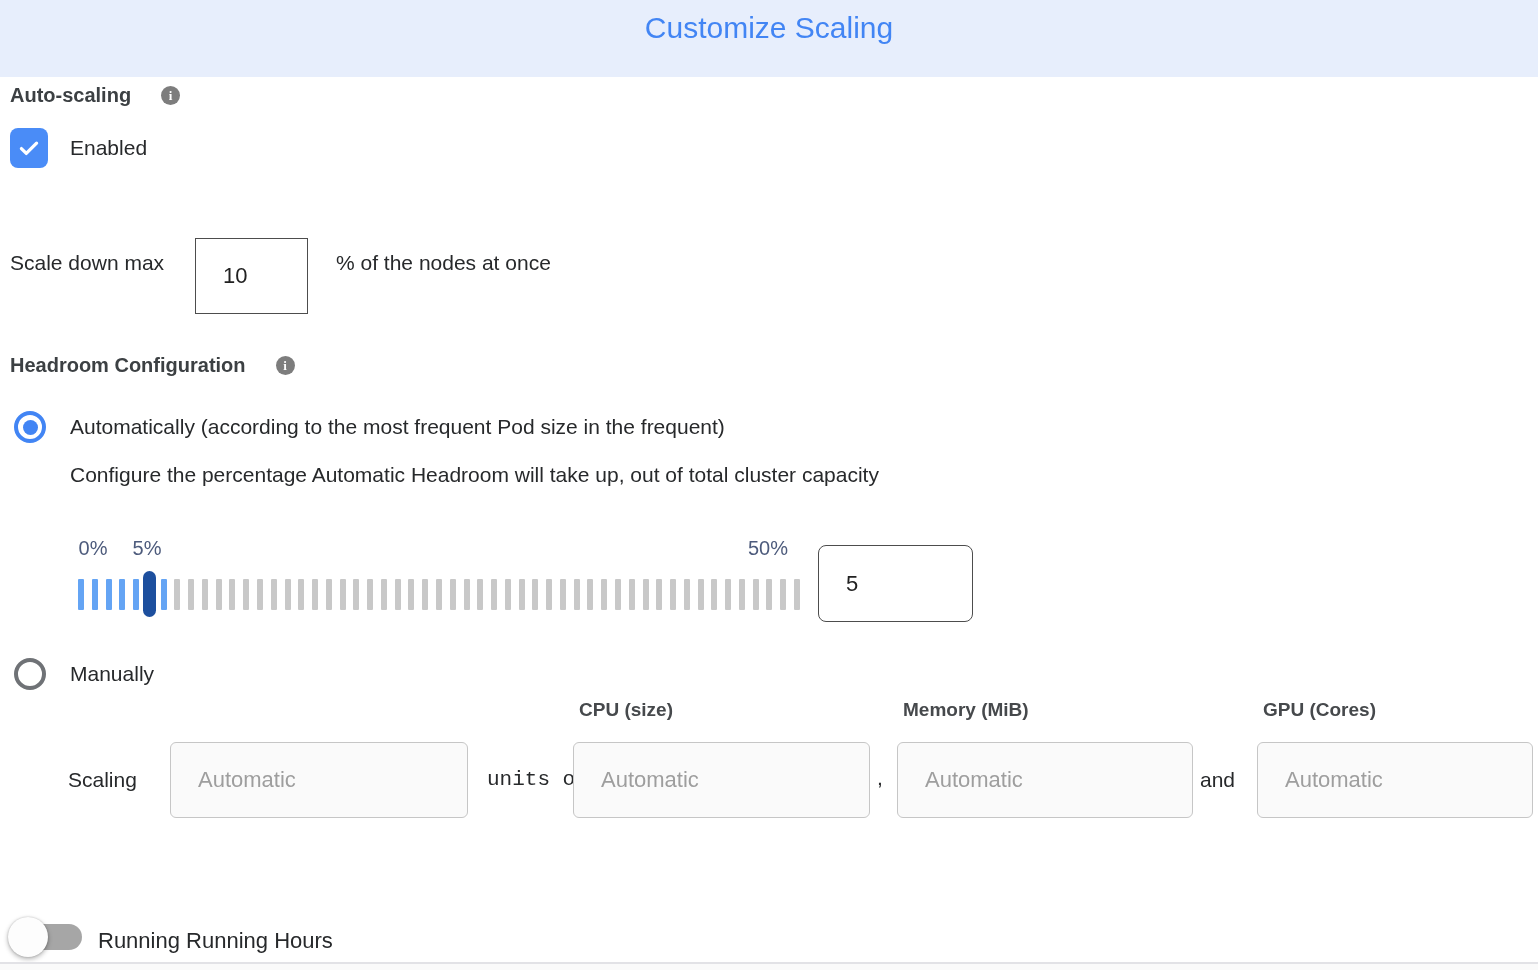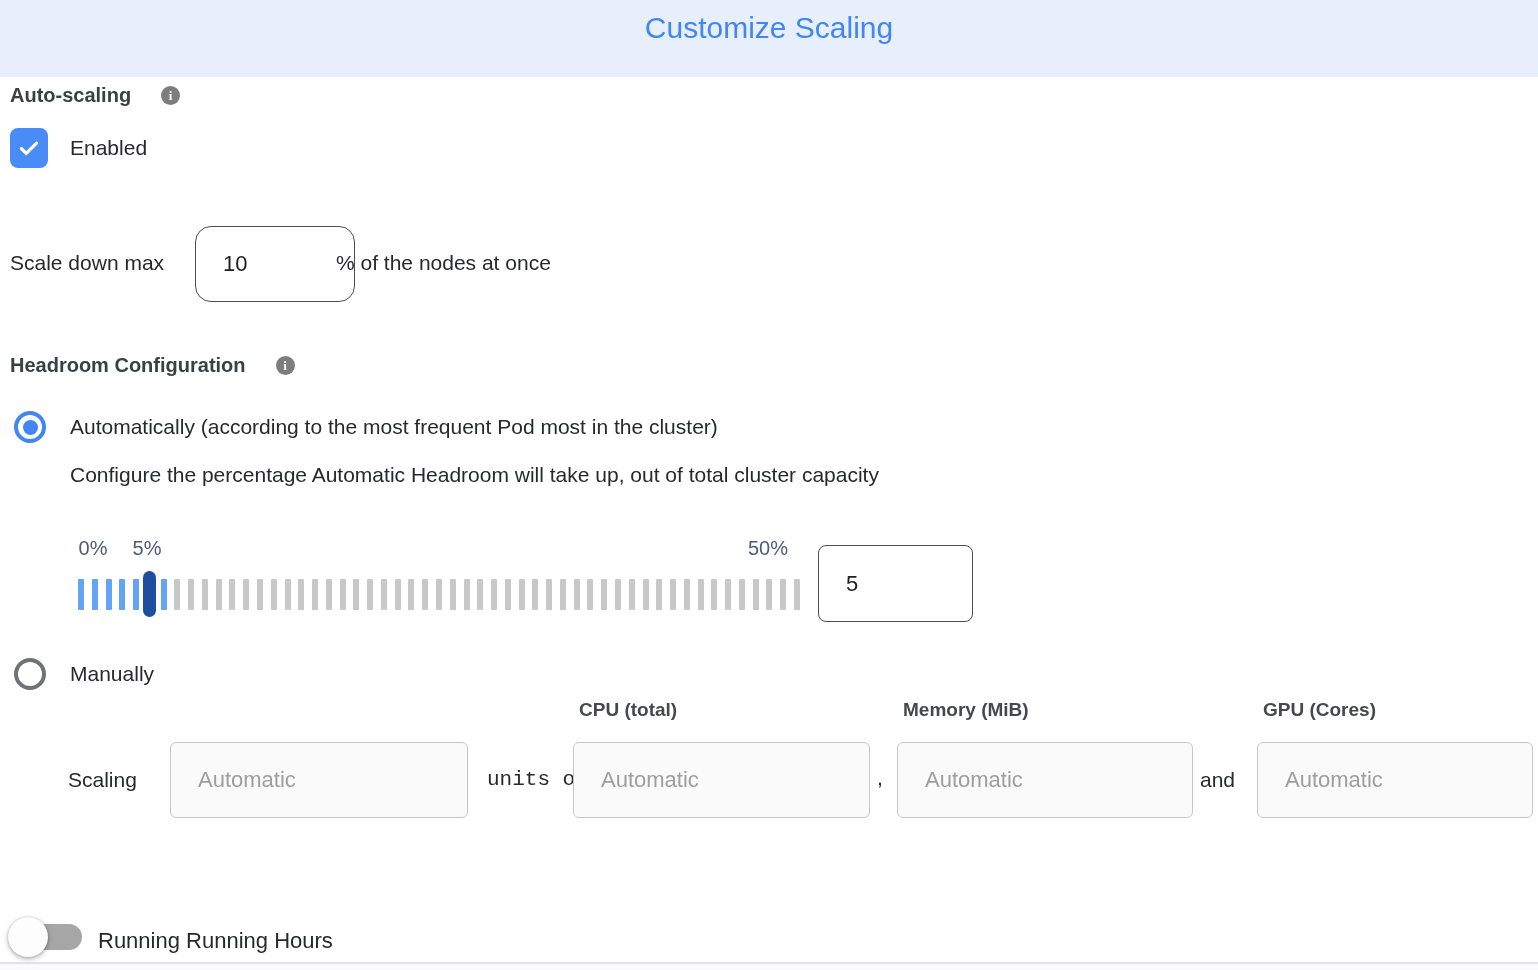--- a/index.html
+++ b/index.html
@@ -107,32 +107,32 @@
 </div>
 
 <div class="abs checkbox" style="left:10px; top:128px;">
   <svg viewBox="0 0 24 24">
     <path d="M5 12.5l4.5 4.5L19 7.5" stroke="#ffffff" stroke-width="3" fill="none" stroke-linecap="round" stroke-linejoin="round"></path>
   </svg>
 </div>
 <div class="abs body-text" style="left:70px; top:136px;">Enabled</div>
 
 <div class="abs body-text" style="left:10px; top:251px;">Scale down max</div>
-<input class="abs value-input" style="left: 195px; top: 226px; width: 160px; height: 76px; border-radius: 16px;" value="10">
+<input class="abs value-input" style="left: 195px; top: 238px; width: 113px; height: 76px; border-radius: 0;" value="10">
 <div class="abs body-text" style="left:336px; top:251px;text-align:center;">% of the nodes at once</div>
 
 <div class="abs section-label" style="left:10px; top:354px;">
   <span>Headroom Configuration</span>
   <span class="info-icon">i</span>
 </div>
 
 <div class="abs radio selected" style="left:14px; top:411px;">
   <div class="dot"></div>
 </div>
-<div class="abs body-text" style="left:70px; top:415px;">Automatically (according to the most frequent Pod most in the cluster)</div>
+<div class="abs body-text" style="left:70px; top:415px;">Automatically (according to the most frequent Pod size in the frequent)</div>
 <div class="abs body-text" style="left:70px; top:463px;">Configure the percentage Automatic Headroom will take up, out of total cluster capacity</div>
 
 <div class="abs slider-label" style="left:63px; top:537px; width:60px;">0%</div>
 <div class="abs slider-label" style="left:117px; top:537px; width:60px;">5%</div>
 <div class="abs slider-label" style="left:733px; top:537px; width:70px;">50%</div>
 
 <div class="abs slider-track" style="left:78px; top:571px;">
     <div class="tick" style="left: 0px; background: rgb(100, 164, 244);"></div>
     <div class="tick" style="left: 13.7692px; background: rgb(100, 164, 244);"></div>
     <div class="tick" style="left: 27.5385px; background: rgb(100, 164, 244);"></div>
@@ -189,21 +189,21 @@
     <div class="slider-handle" style="left: 65.3462px; background: rgb(29, 79, 158);"></div>
   </div>
 
 <input class="abs value-input" style="left: 818px; top: 545px; width: 155px; height: 77px; border-radius: 8px;" value="5">
 
 <div class="abs radio unselected" style="left:14px; top:658px;">
   
 </div>
 <div class="abs body-text" style="left:70px; top:662px;">Manually</div>
 
-<div class="abs col-header" style="left:579px; top:699px;">CPU (total)</div>
+<div class="abs col-header" style="left:579px; top:699px;">CPU (size)</div>
 <div class="abs col-header" style="left:903px; top:699px;">Memory (MiB)</div>
 <div class="abs col-header" style="left:1263px; top:699px;">GPU (Cores)</div>
 
 <div class="abs body-text" style="left:68px; top:768px;">Scaling</div>
 <input class="abs auto-input" style="left: 170px; top: 742px; width: 298px; height: 76px;" placeholder="Automatic">
 <div class="abs body-text" style="left:487px; top:768px;font-family:Liberation Mono, monospace;">units of</div>
 <input class="abs auto-input" style="left: 573px; top: 742px; width: 297px; height: 76px;" placeholder="Automatic">
 <div class="abs body-text" style="left:877px; top:766px;">,</div>
 <input class="abs auto-input" style="left: 897px; top: 742px; width: 296px; height: 76px;" placeholder="Automatic">
 <div class="abs body-text" style="left:1200px; top:768px;">and</div>

